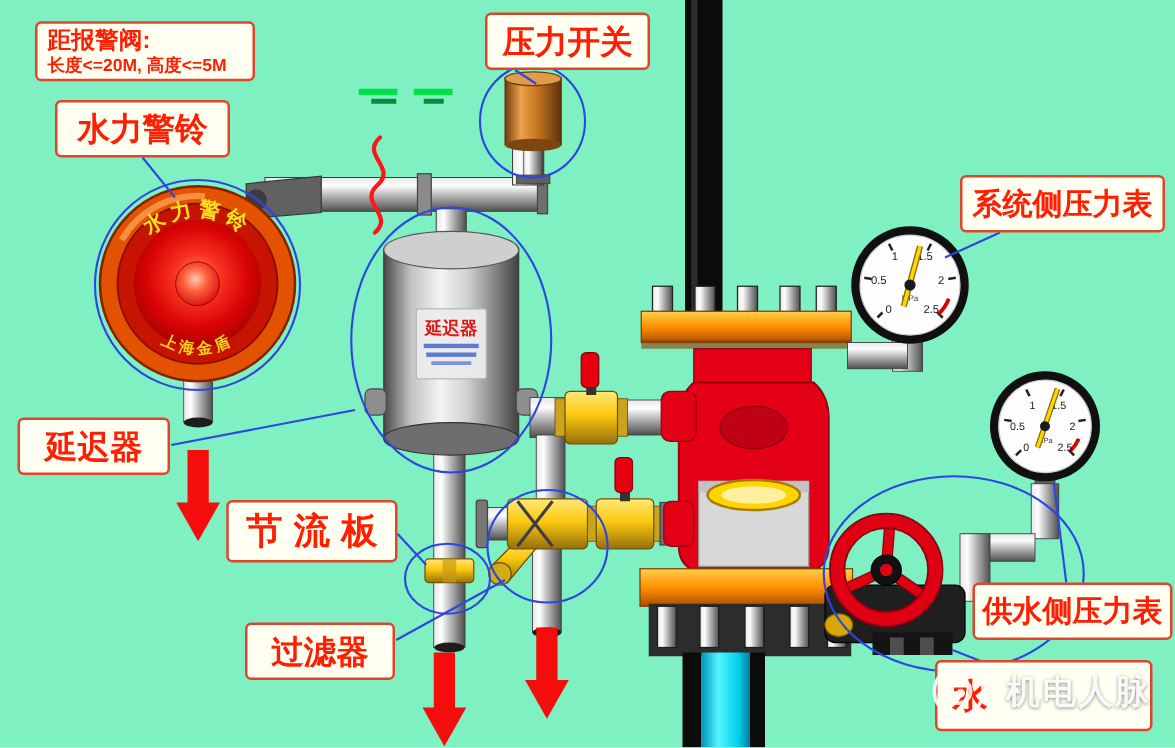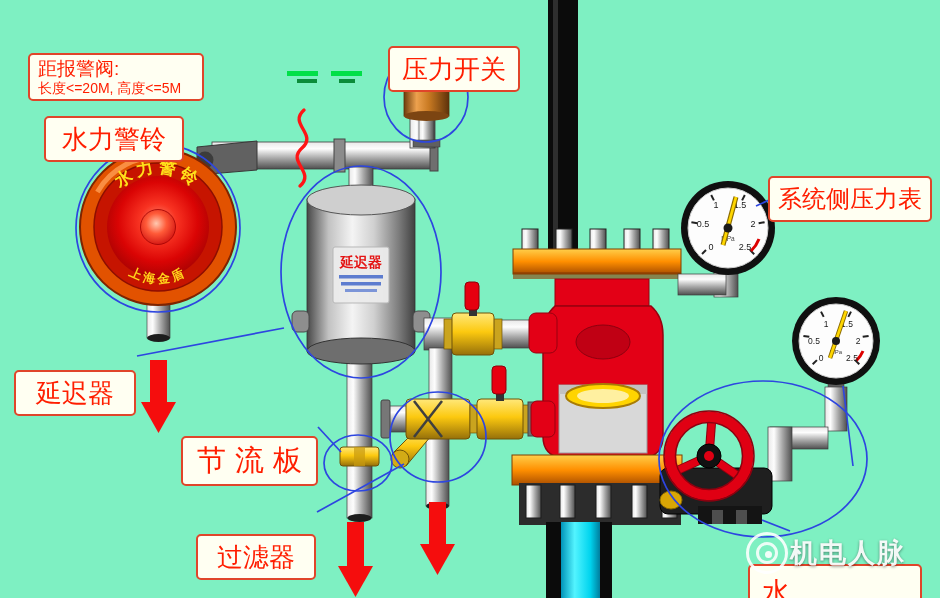--- a/index.html
+++ b/index.html
@@ -2,30 +2,29 @@
 <html><head>
 <meta charset="utf-8">
 <style>
   html,body{margin:0;padding:0}
   body{width:940px;height:598px;font-family:"Liberation Sans",sans-serif}
   .stage{position:relative;width:940px;height:598px;background:#7ef0c2;overflow:hidden}
   .stage>svg{position:absolute;left:0;top:0}
   .label-box{
     position:absolute;box-sizing:border-box;
     background:#fffff2;border:2px solid #e0452a;border-radius:5px;
-    color:#ff1e00;font-weight:normal;
+    color:#ff1e00;font-weight:bold;
     display:flex;align-items:center;justify-content:center;
     white-space:nowrap;
-    margin-top:36px;
   }
   .note-box{flex-direction:column;align-items:flex-start;justify-content:center;padding:3px 8px}
   .note-title{font-size:19px;line-height:1.1}
   .note-sub{font-size:14px;margin-top:2px;line-height:1}
   .start{justify-content:flex-start;padding-left:12px}
-  .watermark{position:absolute;left:746px;top:532px;display:flex;align-items:center;gap:2px;pointer-events:none}
+  .watermark{position:absolute;left:746px;top:532px;display:flex;align-items:center;gap:17px;pointer-events:none}
   .wm-circle{position:relative;width:42px;height:42px;border:3px solid rgba(255,255,255,.88);border-radius:50%;box-sizing:border-box}
   .wm-inner{position:absolute;left:7px;top:7px;right:7px;bottom:7px;border:3px solid rgba(255,255,255,.85);border-radius:50%;box-sizing:border-box}
   .wm-dot{position:absolute;left:16px;top:16px;width:7px;height:7px;background:rgba(255,255,255,.9);border-radius:50%}
   .wm-text{font-size:27px;font-weight:bold;letter-spacing:2px;color:rgba(255,255,255,.93);text-shadow:0 1px 3px rgba(0,0,0,.45)}
   svg text{font-family:"Liberation Sans",sans-serif}
 </style>
 </head>
 <body>
 
 <div class="stage">
@@ -338,20 +337,21 @@
 <div class="label-box" style="left:768px;top:140px;width:164px;height:46px;font-size:24px">系统侧压力表</div>
 
 <div class="label-box" style="left:388px;top:10px;width:132px;height:46px;font-size:26px">压力开关</div>
 
 <div class="label-box" style="left:14px;top:334px;width:122px;height:46px;font-size:26px">延迟器</div>
 
 <div class="label-box" style="left:196px;top:498px;width:120px;height:46px;font-size:26px">过滤器</div>
 
 <div class="label-box" style="left:181px;top:400px;width:137px;height:50px;font-size:29px;letter-spacing:9px;padding-left:9px">节流板</div>
 
+<div class="label-box" style="left:778px;top:466px;width:160px;height:46px;font-size:24px">供水侧压力表</div>
 
 <div class="label-box start" style="left:748px;top:528px;width:174px;height:57px;font-size:28px">水</div>
 
 <div class="watermark">
   <div class="wm-circle">
     <div class="wm-inner"></div>
     <div class="wm-dot"></div>
   </div>
   <div class="wm-text">机电人脉</div>
 </div>

